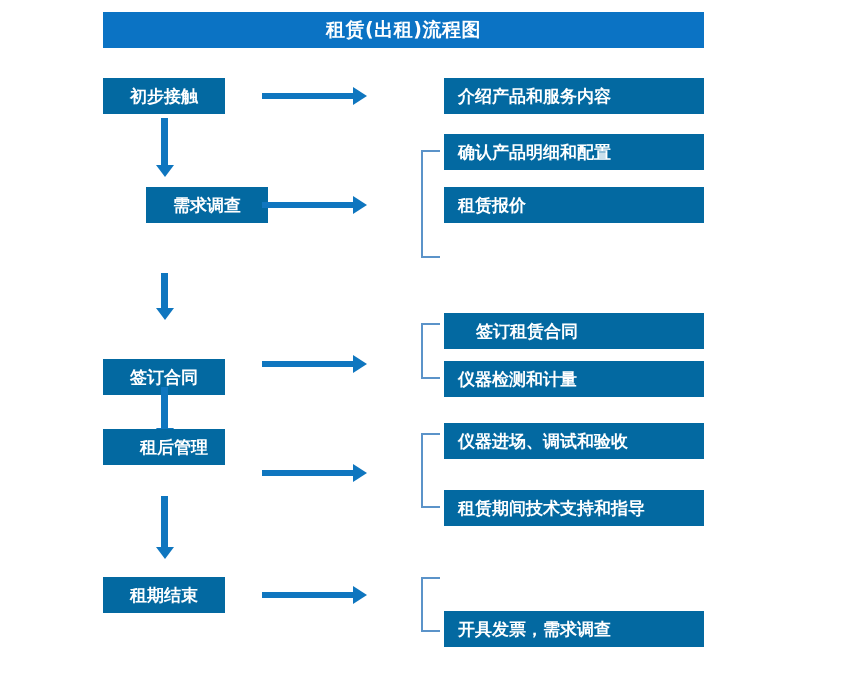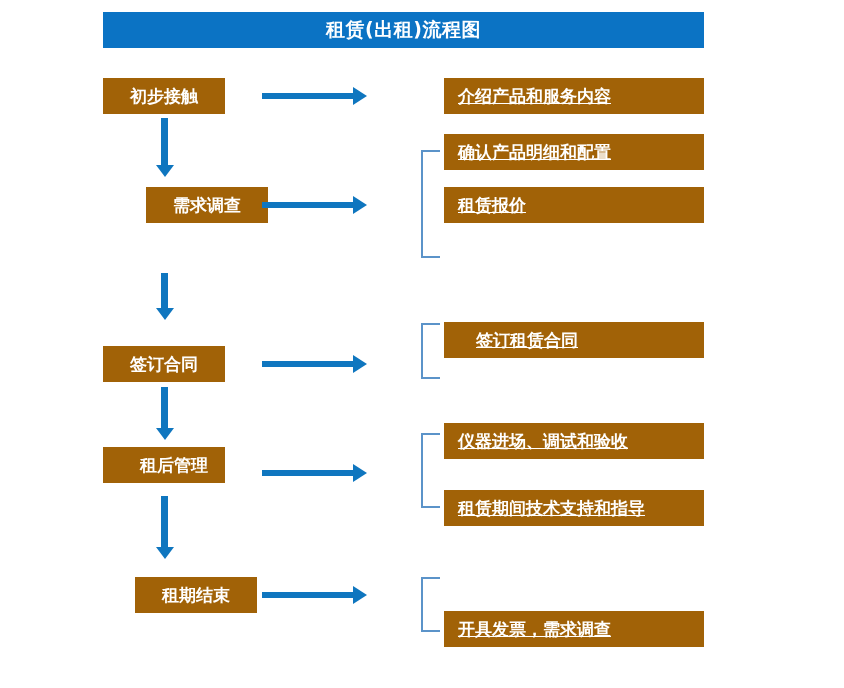--- a/index.html
+++ b/index.html
@@ -28,42 +28,41 @@
     color: #ffffff;
     font-size: 19px;
     font-weight: bold;
     display: flex;
     align-items: center;
     justify-content: center;
     letter-spacing: 0.5px;
   }
   .node {
     position: absolute;
-    background: #a16207;
+    background: #0369a1;
     color: #ffffff;
     font-weight: bold;
     display: flex;
     align-items: center;
     box-sizing: border-box;
   }
   .node-left {
     left: 103px;
     width: 122px;
     height: 36px;
     font-size: 17px;
     justify-content: center;
   }
   .node-right {
     left: 444px;
     width: 260px;
     height: 36px;
     font-size: 17px;
     justify-content: flex-start;
     padding-left: 14px;
-    text-decoration: underline;
   }
   
   .v-arrow {
     position: absolute;
     left: 161px;
     width: 7px;
     background: #0f76bf;
   }
   .v-arrow::after {
     content: "";
@@ -123,36 +122,37 @@
 
   <div class="node node-left" style="top:187px;margin-left:43px;">需求调查</div>
   <div class="h-arrow" style="top:202px;"></div>
 
   <div class="bracket" style="top:150px; height:108px;"></div>
   <div class="node node-right" style="top:134px;">确认产品明细和配置</div>
   <div class="node node-right" style="top:187px;">租赁报价</div>
 
   <div class="v-arrow" style="top:273px; height:36px;"></div>
 
-  <div class="node node-left" style="top:346px;">签订合同</div>
+  <div class="node node-left" style="top:359px;">签订合同</div>
   <div class="h-arrow" style="top:361px;"></div>
 
   <div class="bracket" style="top:323px; height:56px;"></div>
-  <div class="node node-right" style="top:322px;padding-left:32px;">签订租赁合同</div>
+  <div class="node node-right" style="top:313px;padding-left:32px;">签订租赁合同</div>
+  <div class="node node-right" style="top:361px;">仪器检测和计量</div>
 
   <div class="v-arrow" style="top:387px; height:42px;"></div>
 
-  <div class="node node-left" style="top:447px;padding-left:20px;">租后管理</div>
+  <div class="node node-left" style="top:429px;padding-left:20px;">租后管理</div>
   <div class="h-arrow" style="top:470px;"></div>
 
   <div class="bracket" style="top:433px; height:75px;"></div>
   <div class="node node-right" style="top:423px;">仪器进场、调试和验收</div>
   <div class="node node-right" style="top:490px;">租赁期间技术支持和指导</div>
 
   <div class="v-arrow" style="top:496px; height:52px;"></div>
 
-  <div class="node node-left" style="top:577px;margin-left:32px;">租期结束</div>
+  <div class="node node-left" style="top:577px;">租期结束</div>
   <div class="h-arrow" style="top:592px;"></div>
 
   <div class="bracket" style="top:577px; height:55px;"></div>
   <div class="node node-right" style="top:611px;">开具发票，需求调查</div>
 
 </div>
 
 </body></html>

